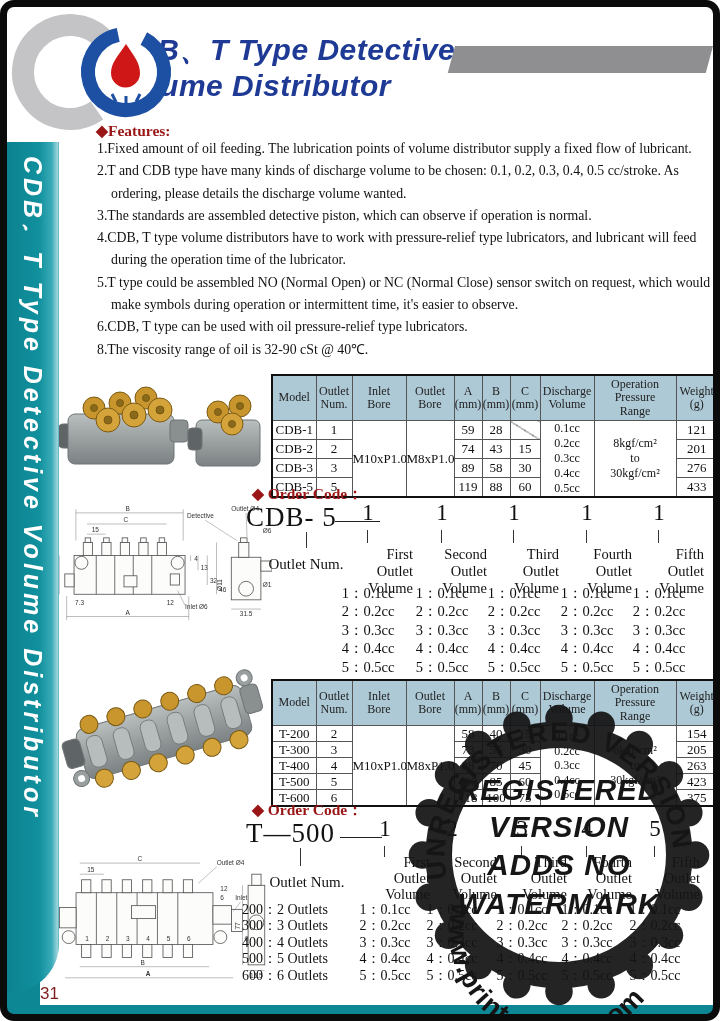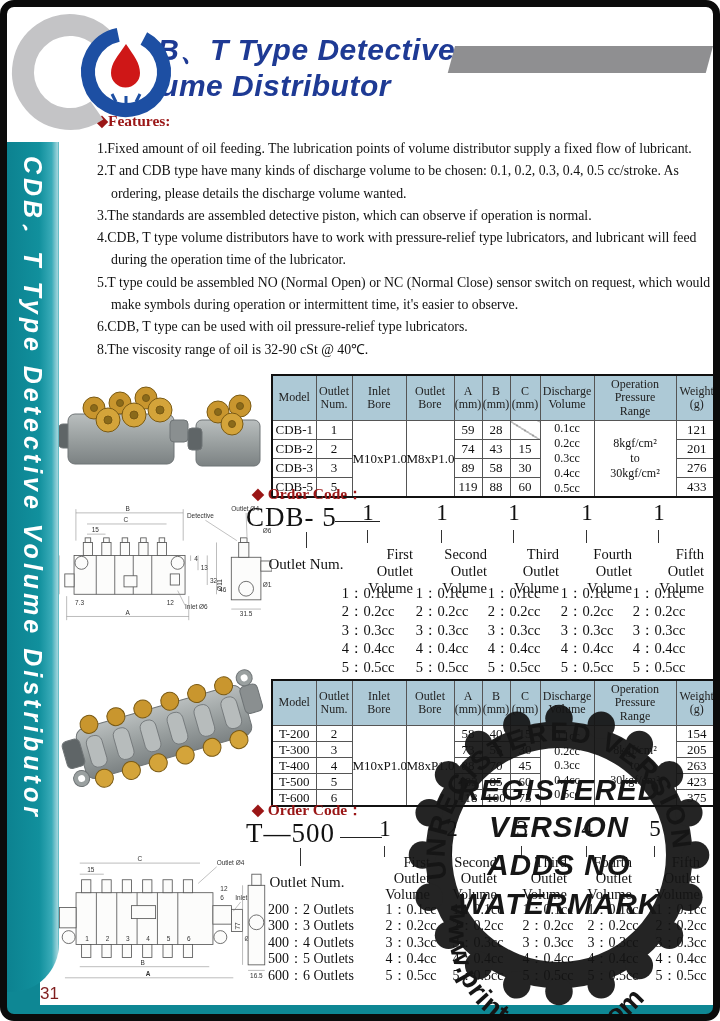--- a/index.html
+++ b/index.html
@@ -20,21 +20,21 @@
             font-size:17px;color:#7f1d1d;z-index:7;}
 
   
   .logo-svg{position:absolute;left:8px;top:12px;z-index:8;}
   .accent-bar{position:absolute;left:455px;top:46px;width:258px;height:27px;background:#8f8f91;
               transform:skewX(-15deg);transform-origin:top left;z-index:2;}
   .title{position:absolute;left:113px;top:32px;z-index:3;font-family:"Liberation Sans",sans-serif;
          font-style:italic;font-weight:bold;color:#1e3a94;line-height:36px;font-size:30px;letter-spacing:.5px;}
 
   
-  .feat-head{position:absolute;left:96px;top:112px;color:#9a1616;font-weight:bold;font-size:15.5px;}
+  .feat-head{position:absolute;left:96px;top:122px;color:#9a1616;font-weight:bold;font-size:15.5px;}
   .features{position:absolute;left:97px;top:138px;width:620px;font-size:13.8px;line-height:22.3px;z-index:3;}
   .feat-item{white-space:pre-line;padding-left:14px;text-indent:-14px;}
 
   
   .tbl{position:absolute;left:271px;border-collapse:collapse;table-layout:fixed;width:446px;
        font-size:13px;text-align:center;z-index:10;background:#fff;}
   .tbl.cdb{top:374px;} .tbl.tt{top:679px;}
   .tbl th,.tbl td{border:1px solid #555;padding:0;}
   .tbl th{background:#adc9d6;font-weight:normal;font-size:12px;line-height:13.5px;white-space:pre-line;
           height:44px;vertical-align:middle;color:#222;}
@@ -56,21 +56,21 @@
   .oc-line{position:absolute;border-top:1.6px solid #222;}
   .oc-digit{position:absolute;width:18px;text-align:center;font-size:23px;top:16px;}
   .oc.tt .oc-digit{top:18px;}
   .oc-tick{position:absolute;border-left:1.4px solid #333;width:0;}
   .oc-outlet-title{position:absolute;font-size:15px;text-align:center;}
   .oc-col-title{position:absolute;width:90px;text-align:right;font-size:14.5px;white-space:pre-line;}
   .oc.cdb .oc-col-title{top:62px;line-height:17px;}
   .oc.tt  .oc-col-title{top:56px;line-height:16px;}
   .oc-rows{position:absolute;font-size:14.5px;}
   .oc.cdb .oc-rows{top:100px;line-height:18.4px;}
-  .oc.tt  .oc-rows{top:104px;line-height:16.4px;font-size:14px;margin-left:26px;}
+  .oc.tt  .oc-rows{top:104px;line-height:16.4px;font-size:14px;}
   .oc-rows.vol{width:90px;text-align:center;}
 
   
   .art{position:absolute;z-index:3;}
   .draw text{font-family:"Liberation Sans",sans-serif;font-size:7px;fill:#333;}
   .draw .dim{stroke:#888;stroke-width:.6;}
   .draw .body{stroke:#555;stroke-width:.9;fill:#fcfcfb;}
   .draw .thin{stroke:#777;stroke-width:.5;fill:none;}
 
   

